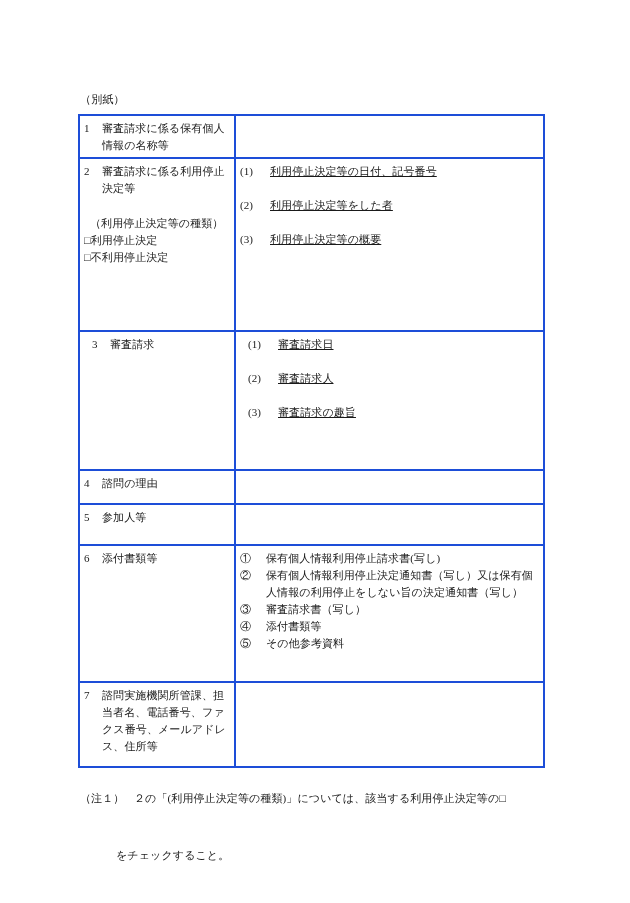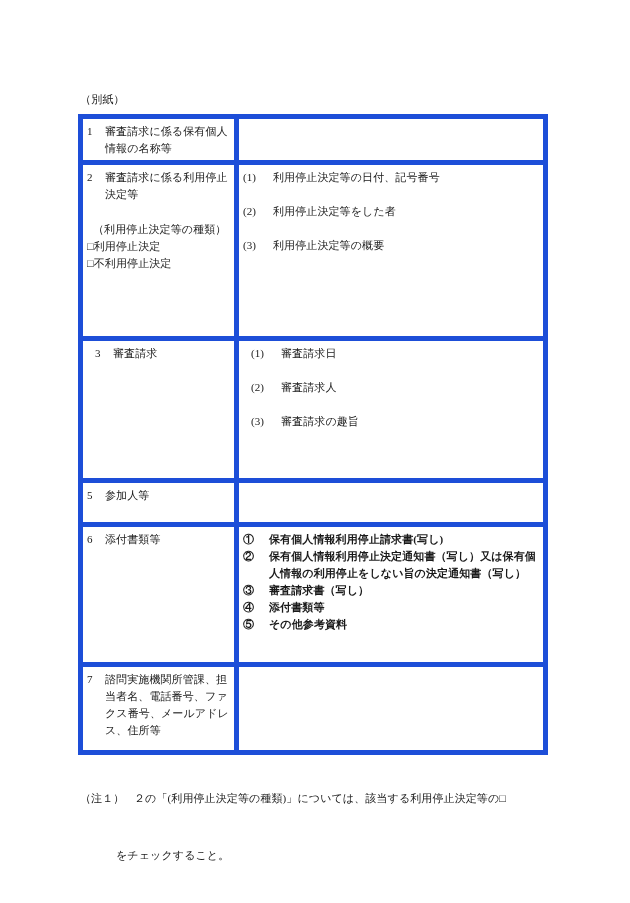--- a/index.html
+++ b/index.html
@@ -38,21 +38,21 @@
   
   .form-table {
     position: absolute;
     left: 78px;
     top: 114px;
     width: 465px;
     border-collapse: collapse;
     table-layout: fixed;
   }
   .form-table td {
-    border: 5px solid #1d4ed8;
+    border: 2px solid #1d4ed8;
     vertical-align: top;
     padding: 4px 3px 3px 4px;
     font-size: 11px;
     line-height: 17px;
     letter-spacing: 0.1px;
   }
   .col-label { width: 156px; }
   .col-value { width: 309px; }
 
   
@@ -66,20 +66,21 @@
     width: 18px;
     text-indent: 0;
   }
 
   .sub-block { display: block; }
   .sub-item {
     display: block;
     padding-left: 30px;
     text-indent: -30px;
     white-space: nowrap;
+    text-decoration: underline;
   }
   .sub-item .snum {
     display: inline-block;
     width: 30px;
     text-indent: 0;
   }
   .gap-line { display: block; height: 17px; }
 
   .kind-head {
     display: block;
@@ -97,21 +98,21 @@
     display: block;
     padding-left: 26px;
     text-indent: -26px;
   }
   .att-item .anum {
     display: inline-block;
     width: 26px;
     text-indent: 0;
   }
 
-  .cell-pad-top { padding-top: 22px; font-weight: bold; }
+  .cell-pad-top { padding-top: 22px; }
 
   
   .r1 td { height: 30px; }
   .r2 td { height: 164px; }
   .r3 td { height: 130px; padding-left: 12px; }
   .r4 td { height: 25px; }
   .r5 td { height: 32px; }
   .r6 td { height: 128px; }
   .r7 td { height: 76px; }
 
@@ -176,20 +177,26 @@
           <span class="sub-block">
             <span class="sub-item"><span class="snum">(1)</span><span>審査請求日</span></span>
             <span class="gap-line"></span>
             <span class="sub-item"><span class="snum">(2)</span><span>審査請求人</span></span>
             <span class="gap-line"></span>
             <span class="sub-item"><span class="snum">(3)</span><span>審査請求の趣旨</span></span>
           </span>
         </td>
       </tr>
 
+      <tr class="r4">
+        <td>
+          <span class="item"><span class="num">4</span><span>諮問の理由</span></span>
+        </td>
+        <td></td>
+      </tr>
 
       <tr class="r5">
         <td>
           <span class="item"><span class="num">5</span><span>参加人等</span></span>
         </td>
         <td></td>
       </tr>
 
       <tr class="r6">
         <td>

